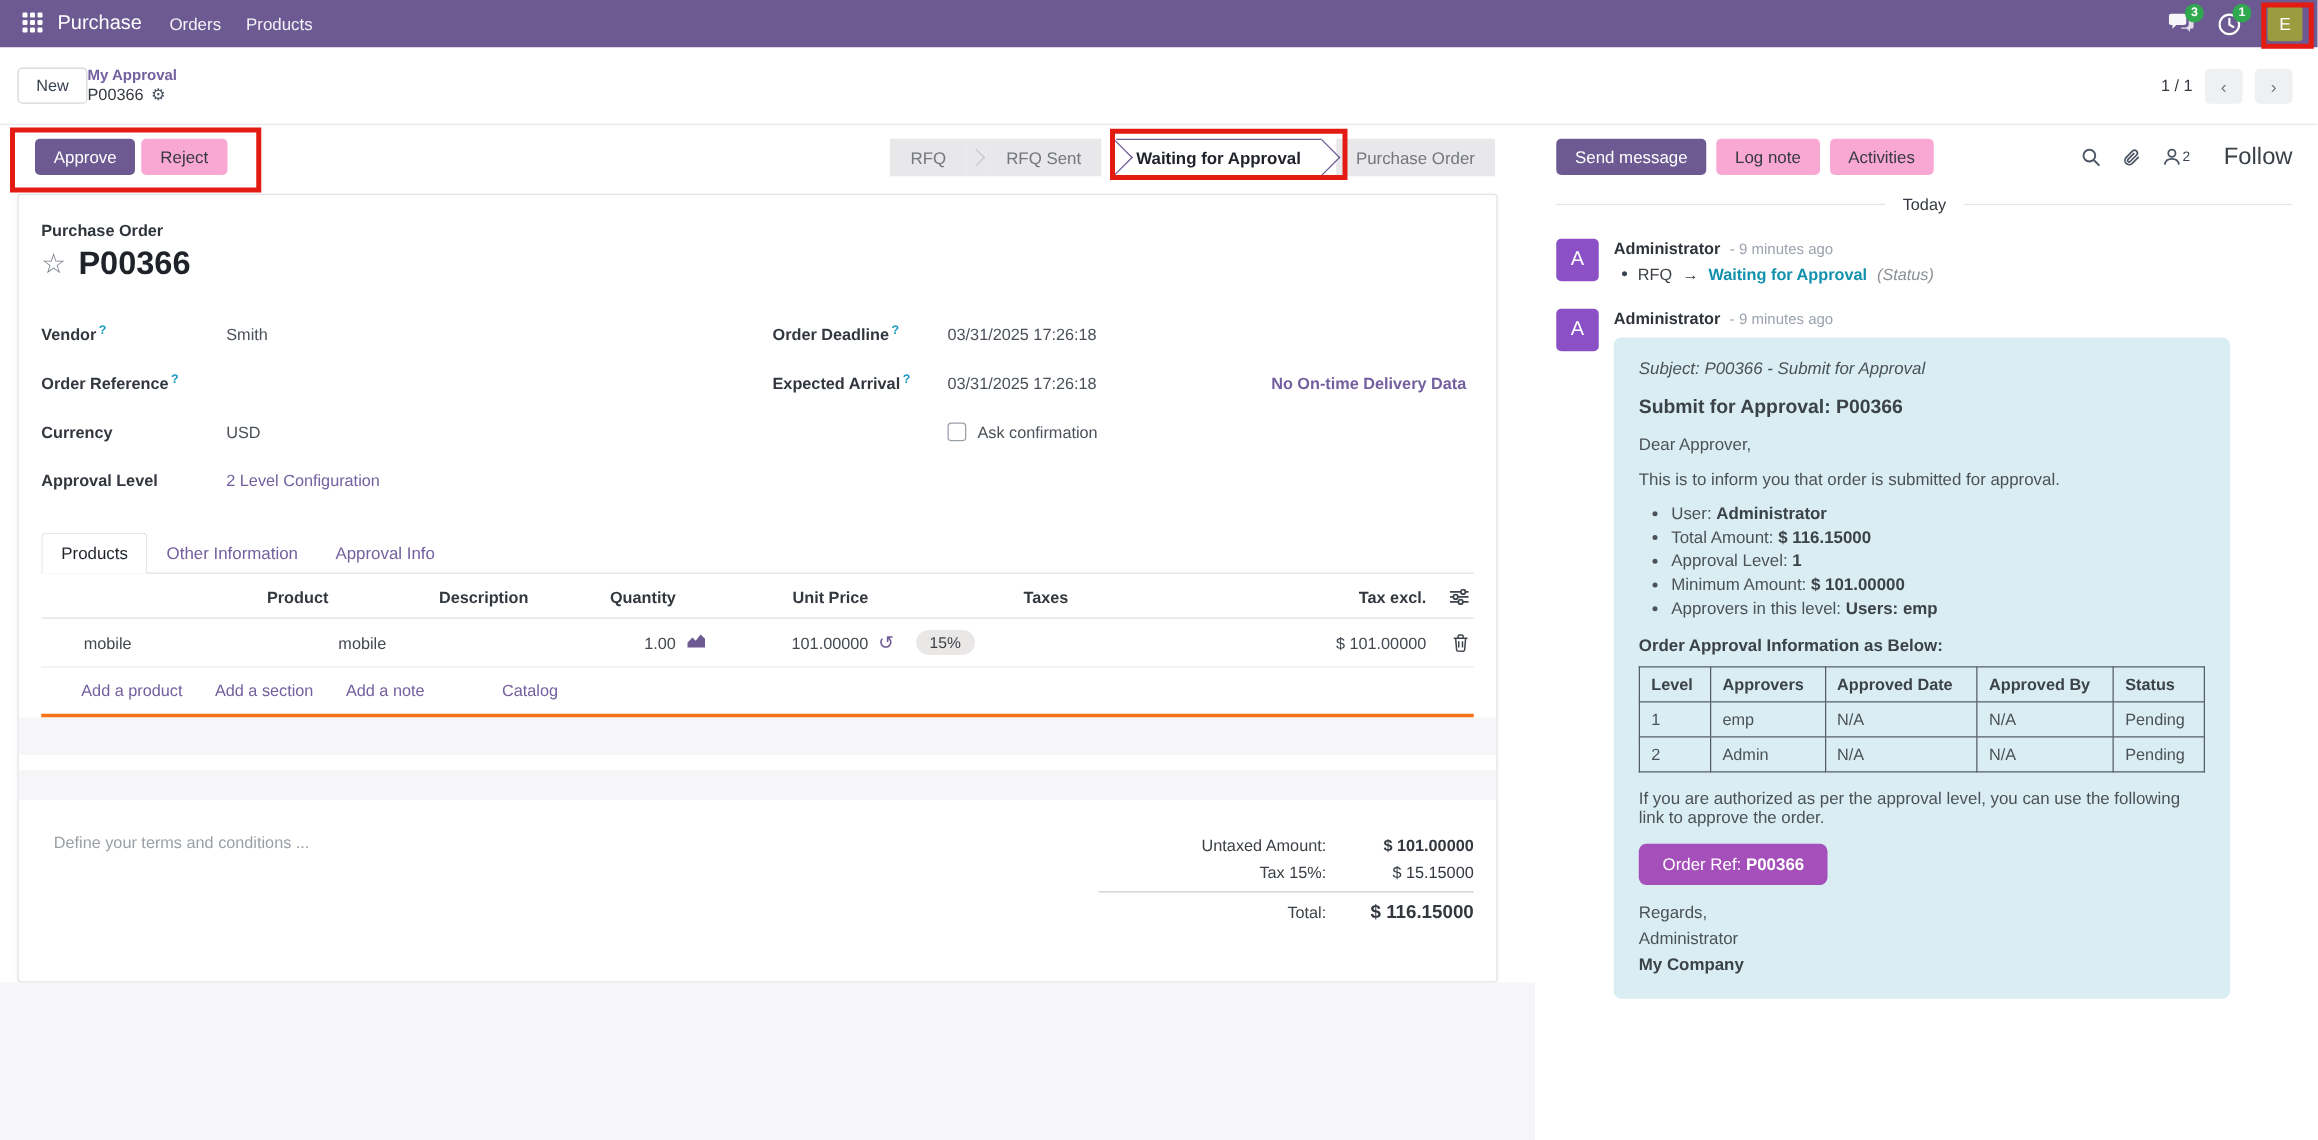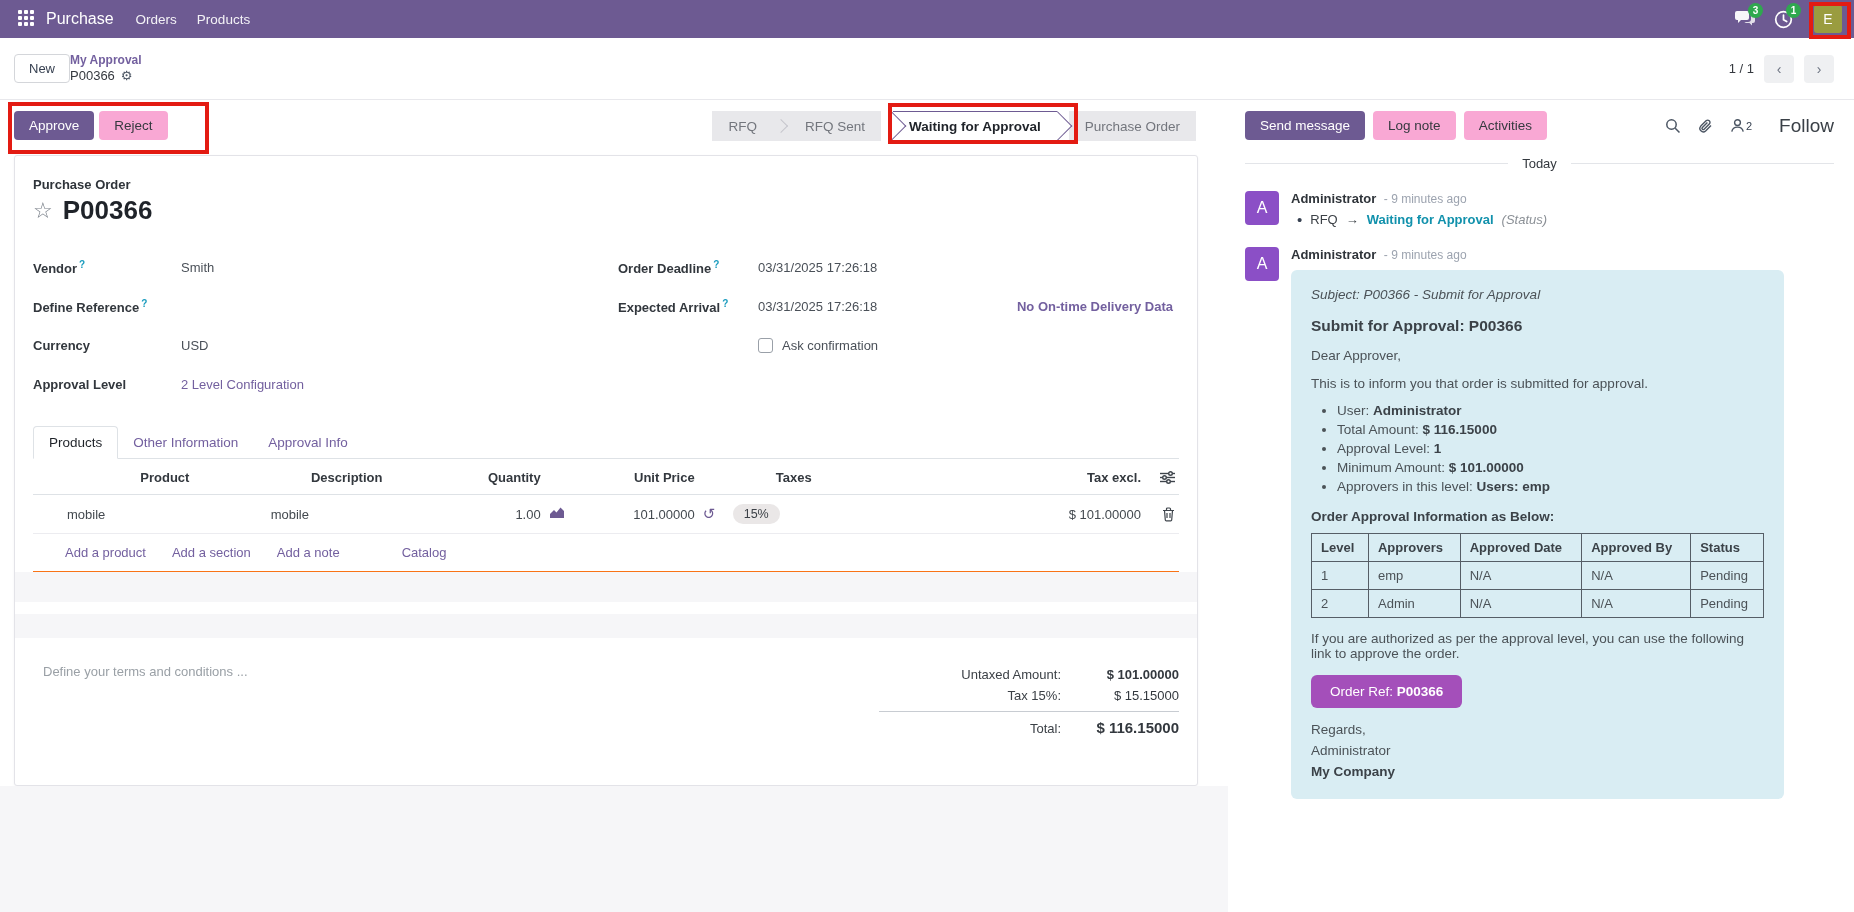--- a/index.html
+++ b/index.html
@@ -29,21 +29,21 @@
   .crumbs { line-height:1.25; }
   .crumb-parent { color:#73609f; font-size:12px; font-weight:600; cursor:pointer; }
   .crumb-current { font-size:13px; color:#35393f; display:flex; align-items:center; gap:6px; }
   .gear { font-size:13px; color:#4b5563; cursor:pointer; }
   .cp-right { margin-left:auto; display:flex; align-items:center; gap:10px; }
   .pager-val { font-size:13px; color:#35393f; }
   .pager-btn { width:30px; height:28px; background:#eff0f2; border:none; border-radius:4px;
     color:#6b7280; font-size:14px; cursor:pointer; }
 
   
-  #order-actions { position:absolute; left:14px; top:111px; display:flex; gap:5px; }
+  #order-actions { position:absolute; left:28px; top:111px; display:flex; gap:5px; }
   .btn { border:none; border-radius:4px; padding:7px 15px; font-size:13.5px; cursor:pointer;
     font-family:inherit; }
   .btn-primary { background:#6d5a92; color:#fff; }
   .btn-secondary { background:#f9a8d4; color:#35393f; }
 
   #statusbar { position:absolute; top:111px; right:658px; height:30px; display:flex; align-items:stretch; }
   .sb-step { display:flex; align-items:center; padding:0 16px; background:#e8e8eb; color:#73767d; font-size:13.5px; cursor:pointer; }
   .sb-sep { width:16px; background:#e8e8eb; position:relative; }
   .sb-sep::before { content:""; position:absolute; left:3px; top:50%; width:9px; height:9px;
     border-top:1.5px solid #c6c6cd; border-right:1.5px solid #c6c6cd; transform:translateY(-50%) rotate(45deg); }
@@ -76,32 +76,32 @@
     margin-right:9px; cursor:pointer; flex:none; }
 
   
   .tabs { display:flex; align-items:flex-end; margin-top:22px; border-bottom:1px solid #dee2e6; }
   .tab { padding:8px 15px; font-size:13.5px; color:#73609f; cursor:pointer; }
   .tab.active { background:#fff; border:1px solid #dee2e6; border-bottom:1px solid #fff;
     border-radius:4px 4px 0 0; margin-bottom:-1px; color:#1f2329; }
 
   
   table.lines { width:100%; border-collapse:collapse; margin-top:2px; }
-  table.lines th { font-weight:700; color:#33383e; text-align:center; padding:9px 4px; border-bottom:1px solid #dee2e6; font-size:13px; }
+  table.lines th { font-weight:700; color:#33383e; text-align:right; padding:9px 4px; border-bottom:1px solid #dee2e6; font-size:13px; }
   table.lines td { padding:9px 4px; border-bottom:1px solid #ececf0; color:#43494f; }
   .col-handle { width:30px; } .col-desc { width:160px; } .col-qty { width:118px; } .col-qicon { width:34px; }
   .col-price { width:120px; } .col-uicon { width:30px; } .col-tax { width:130px; } .col-del { width:34px; }
   .ta-r { text-align:right !important; }
   .drag-dots { width:10px; height:15px; margin-left:6px;
     background-image:radial-gradient(circle,#b4bac1 1.3px,transparent 1.4px); background-size:5px 5px; }
   .pill { display:inline-block; background:#eae7e7; border-radius:11px; padding:3px 11px; font-size:12.5px; color:#3c4147; }
   .undo-ic { font-size:15px; color:#6d5a92; cursor:pointer; }
   .hdr-icons { display:flex; justify-content:flex-end; }
 
-  .add-links { display:flex; gap:26px; padding:11px 4px 11px 32px; border-bottom:1px solid #f97316; }
+  .add-links { display:flex; gap:26px; padding:11px 4px 11px 32px; border-bottom:3px solid #f97316; }
   .add-link { color:#73609f; cursor:pointer; }
   .add-link.catalog { margin-left:36px; }
   .stripe { background:#f6f6f8; height:30px; margin:0 -18px; }
   .stripe.s2 { height:24px; margin-top:12px; }
 
   .totals-zone { display:flex; margin-top:26px; }
   .terms-ph { color:#9aa0a6; padding-left:10px; }
   .totals { margin-left:auto; width:300px; }
   .t-row { display:flex; justify-content:flex-end; align-items:baseline; padding:3px 0; }
   .t-label { color:#3c4147; }
@@ -234,21 +234,21 @@
     <span class="doc-name">P00366</span>
   </div>
 
   <div class="fields">
     <div class="f-left">
       <div class="f-row">
         <span class="f-label"><span>Vendor</span><span class="f-help">?</span></span>
         <span class="f-value">Smith</span>
       </div>
       <div class="f-row">
-        <span class="f-label"><span>Define Reference</span><span class="f-help">?</span></span>
+        <span class="f-label"><span>Order Reference</span><span class="f-help">?</span></span>
         <span class="f-value"></span>
       </div>
       <div class="f-row">
         <span class="f-label">Currency</span>
         <span class="f-value">USD</span>
       </div>
       <div class="f-row">
         <span class="f-label">Approval Level</span>
         <span class="f-link">2 Level Configuration</span>
       </div>

